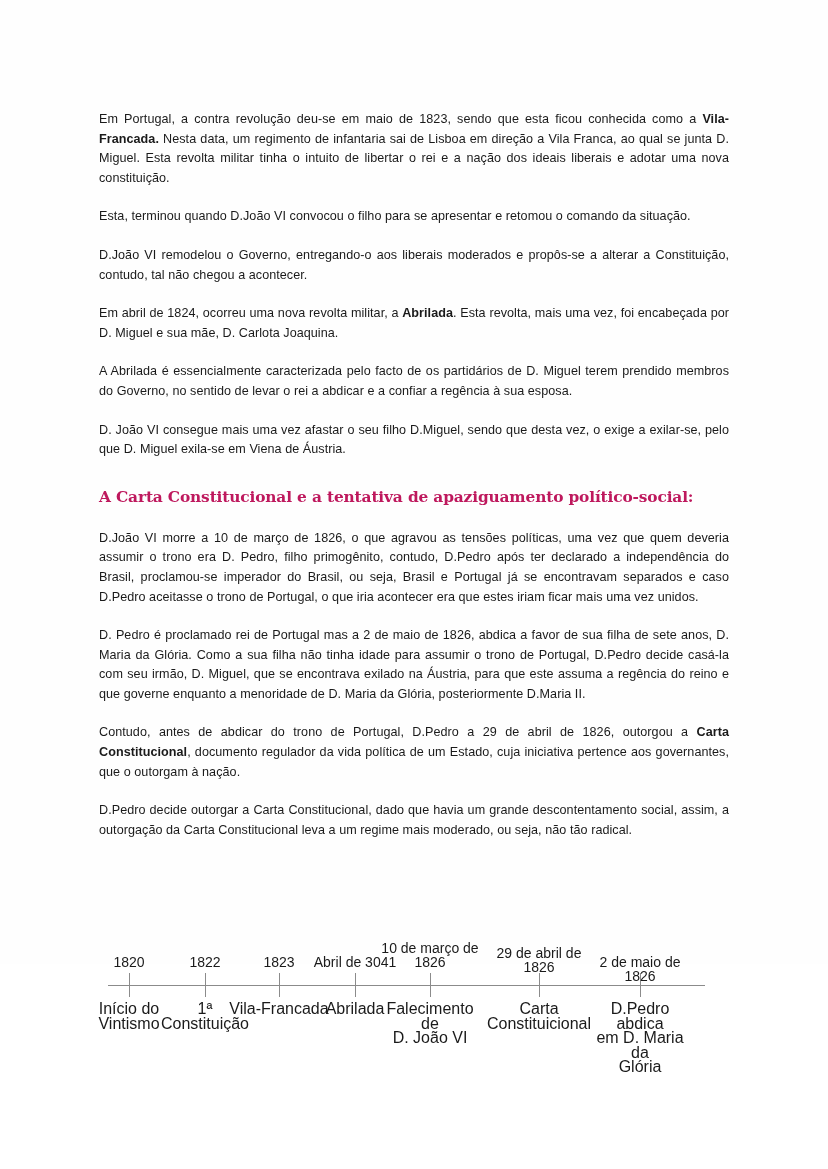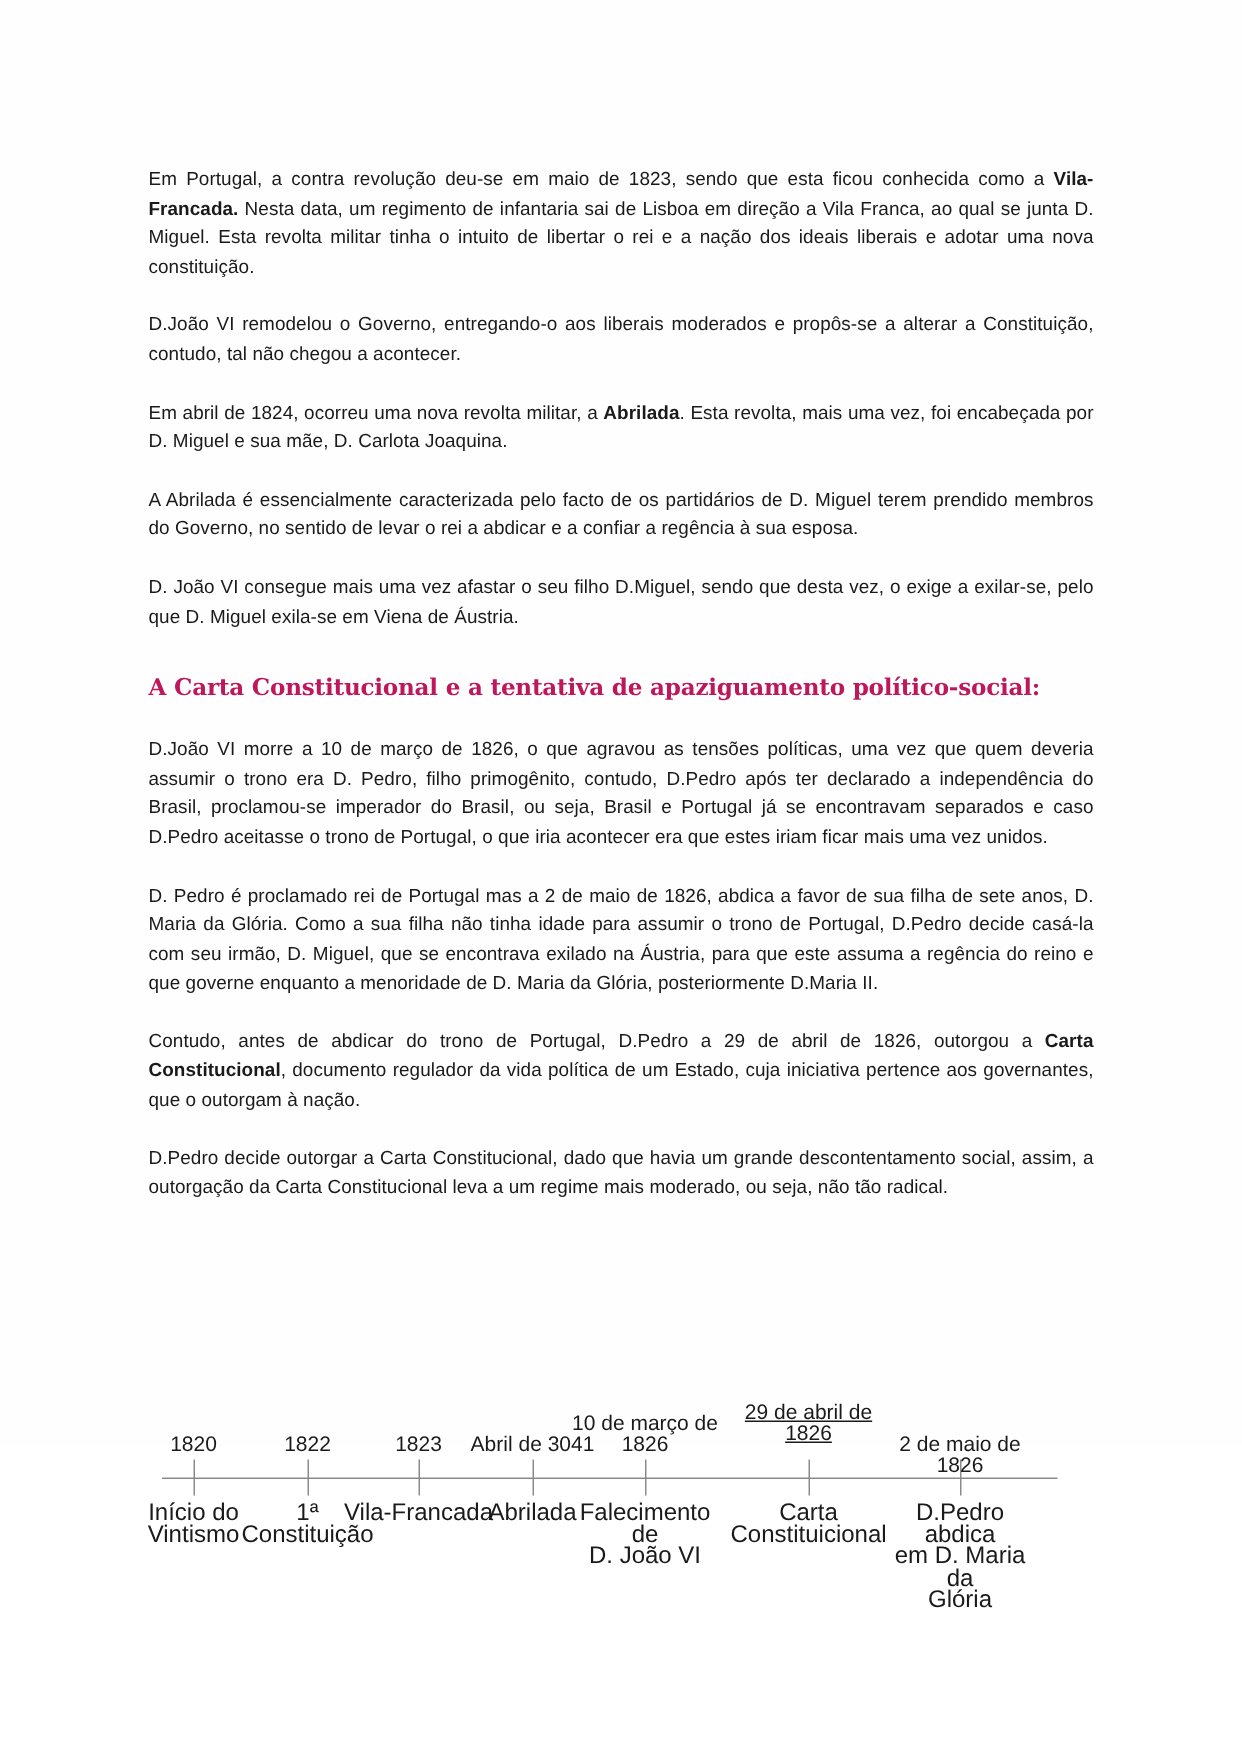--- a/index.html
+++ b/index.html
@@ -89,20 +89,21 @@
   }
 </style>
 </head>
 <body>
 
 <div class="page">
 
   <div class="content">
     <div id="parasTop">
         <p class="para"><span>Em Portugal, a contra revolução deu-se em maio de  1823, sendo que esta ficou conhecida como a </span><span class="b">Vila-Francada.</span><span> Nesta data, um regimento de infantaria sai de Lisboa em direção a Vila Franca, ao qual se junta D. Miguel. Esta revolta militar tinha o intuito de libertar o rei e a nação dos ideais liberais e adotar uma nova constituição.</span></p>
+        <p class="para"><span>Esta, terminou quando D.João VI convocou o filho para se apresentar e retomou o comando da situação.</span></p>
         <p class="para"><span>D.João VI remodelou o Governo, entregando-o aos liberais moderados e propôs-se a alterar a Constituição, contudo, tal não chegou a acontecer.</span></p>
         <p class="para"><span>Em abril de 1824, ocorreu uma nova revolta militar, a </span><span class="b">Abrilada</span><span>. Esta revolta, mais uma vez, foi encabeçada por D. Miguel e sua mãe, D. Carlota Joaquina.</span></p>
         <p class="para"><span>A Abrilada é essencialmente caracterizada pelo facto de os partidários de D. Miguel terem prendido membros do Governo, no sentido de levar o rei a abdicar e a confiar a regência à sua esposa.</span></p>
         <p class="para"><span>D. João VI consegue mais uma vez afastar o seu filho D.Miguel, sendo que desta vez, o exige a exilar-se, pelo que D. Miguel exila-se em Viena de Áustria.</span></p>
       </div>
 
     <h2 class="section-heading">A Carta Constitucional e a tentativa de apaziguamento político-social:</h2>
 
     <div id="parasBottom">
         <p class="para"><span>D.João VI morre a 10 de março de 1826, o que agravou as tensões políticas, uma vez que quem deveria assumir o trono era D. Pedro, filho primogênito, contudo, D.Pedro após ter declarado a independência do Brasil, proclamou-se imperador do Brasil, ou seja, Brasil e Portugal já se encontravam separados e caso D.Pedro aceitasse o trono de Portugal, o que iria acontecer era que estes iriam ficar mais uma vez unidos.</span></p>
@@ -149,21 +150,21 @@
         <div class="ev-top" style="left: 430px; top: 11px; width: 108px;">
           <div>10 de março de</div>
           <div>1826</div>
         </div>
         <div class="ev-bot" style="left: 430px; top: 72px; width: 104px;">
           <div>Falecimento</div>
           <div>de</div>
           <div>D. João VI</div>
         </div>
         <div class="tick" style="left: 539px; top: 43px; height: 24px;"></div>
-        <div class="ev-top" style="left: 539px; top: 4px; width: 108px; text-decoration: underline;">
+        <div class="ev-top" style="left: 539px; top: 16px; width: 108px;">
           <div>29 de abril de</div>
           <div>1826</div>
         </div>
         <div class="ev-bot" style="left: 539px; top: 72px; width: 104px;">
           <div>Carta</div>
           <div>Constituicional</div>
         </div>
         <div class="tick" style="left: 640px; top: 43px; height: 24px;"></div>
         <div class="ev-top" style="left: 640px; top: 25px; width: 108px;">
           <div>2 de maio de 1826</div>

